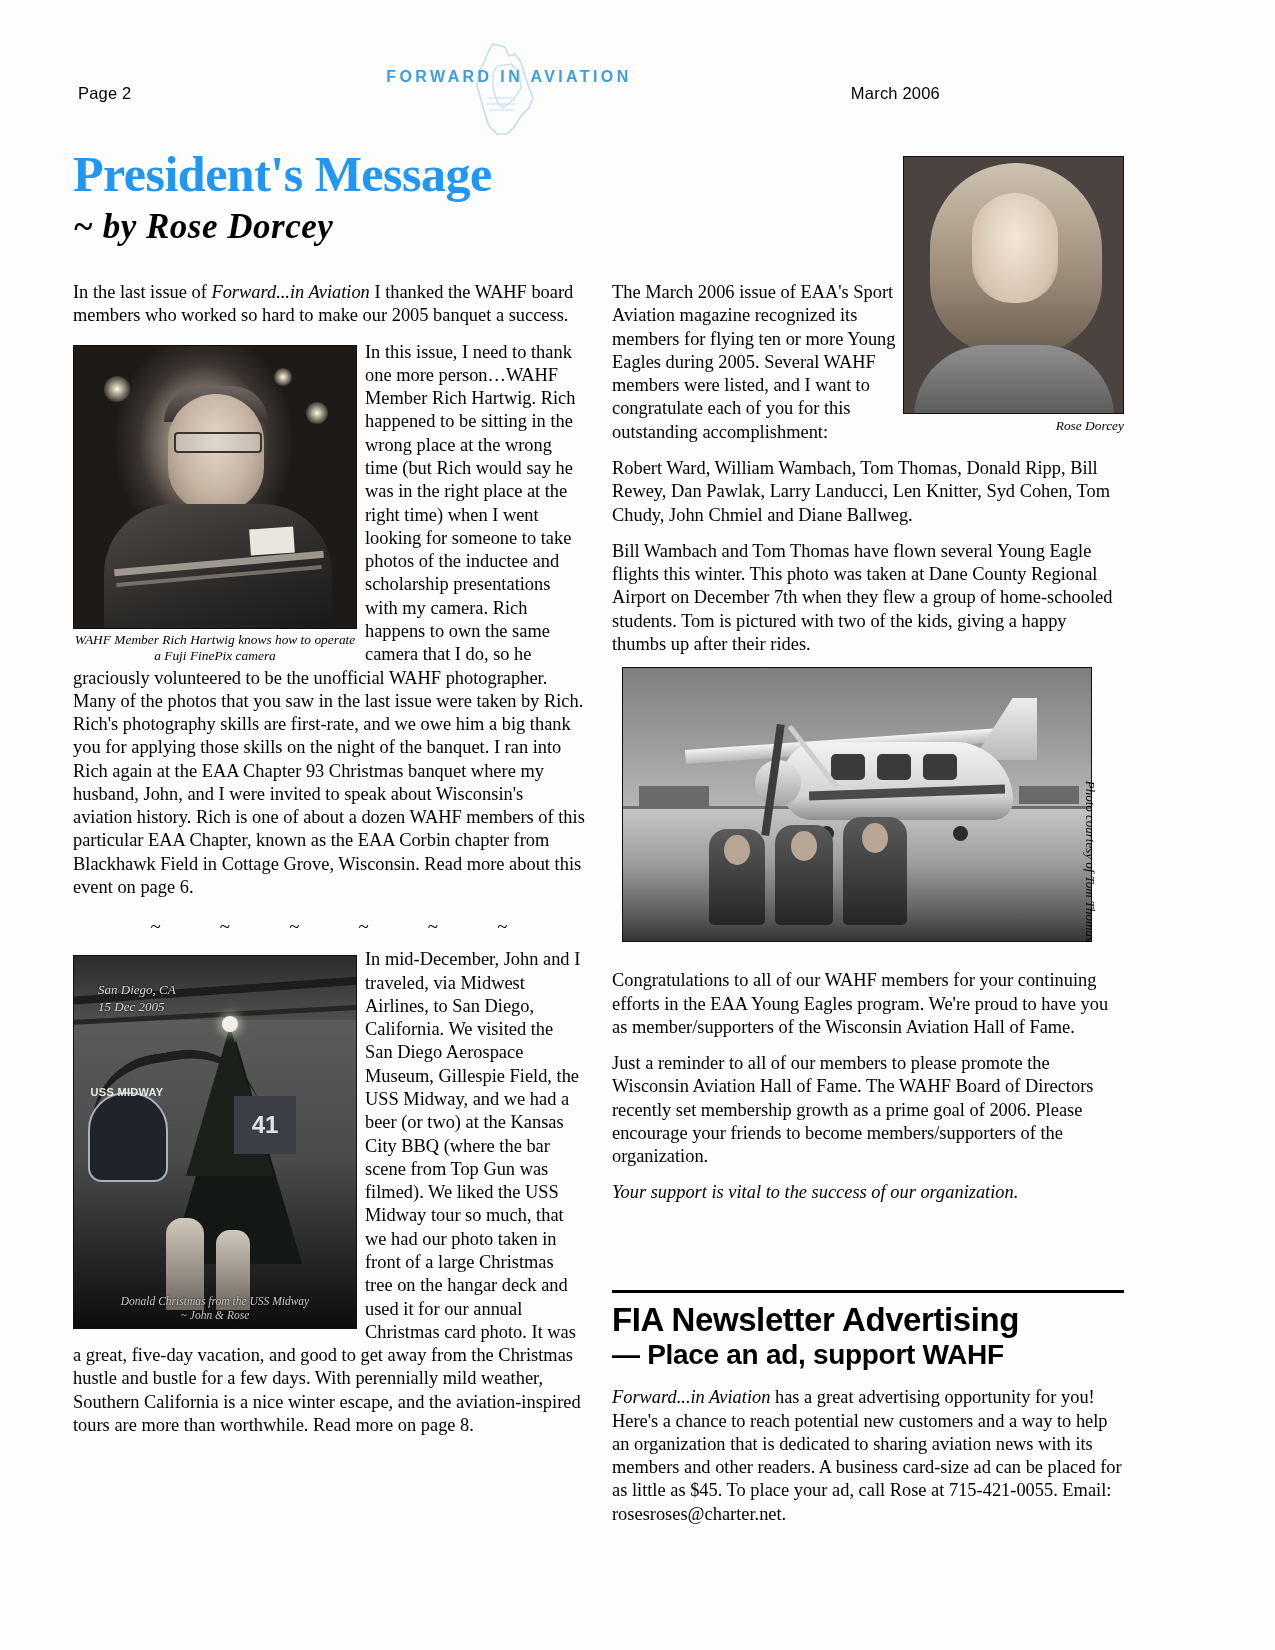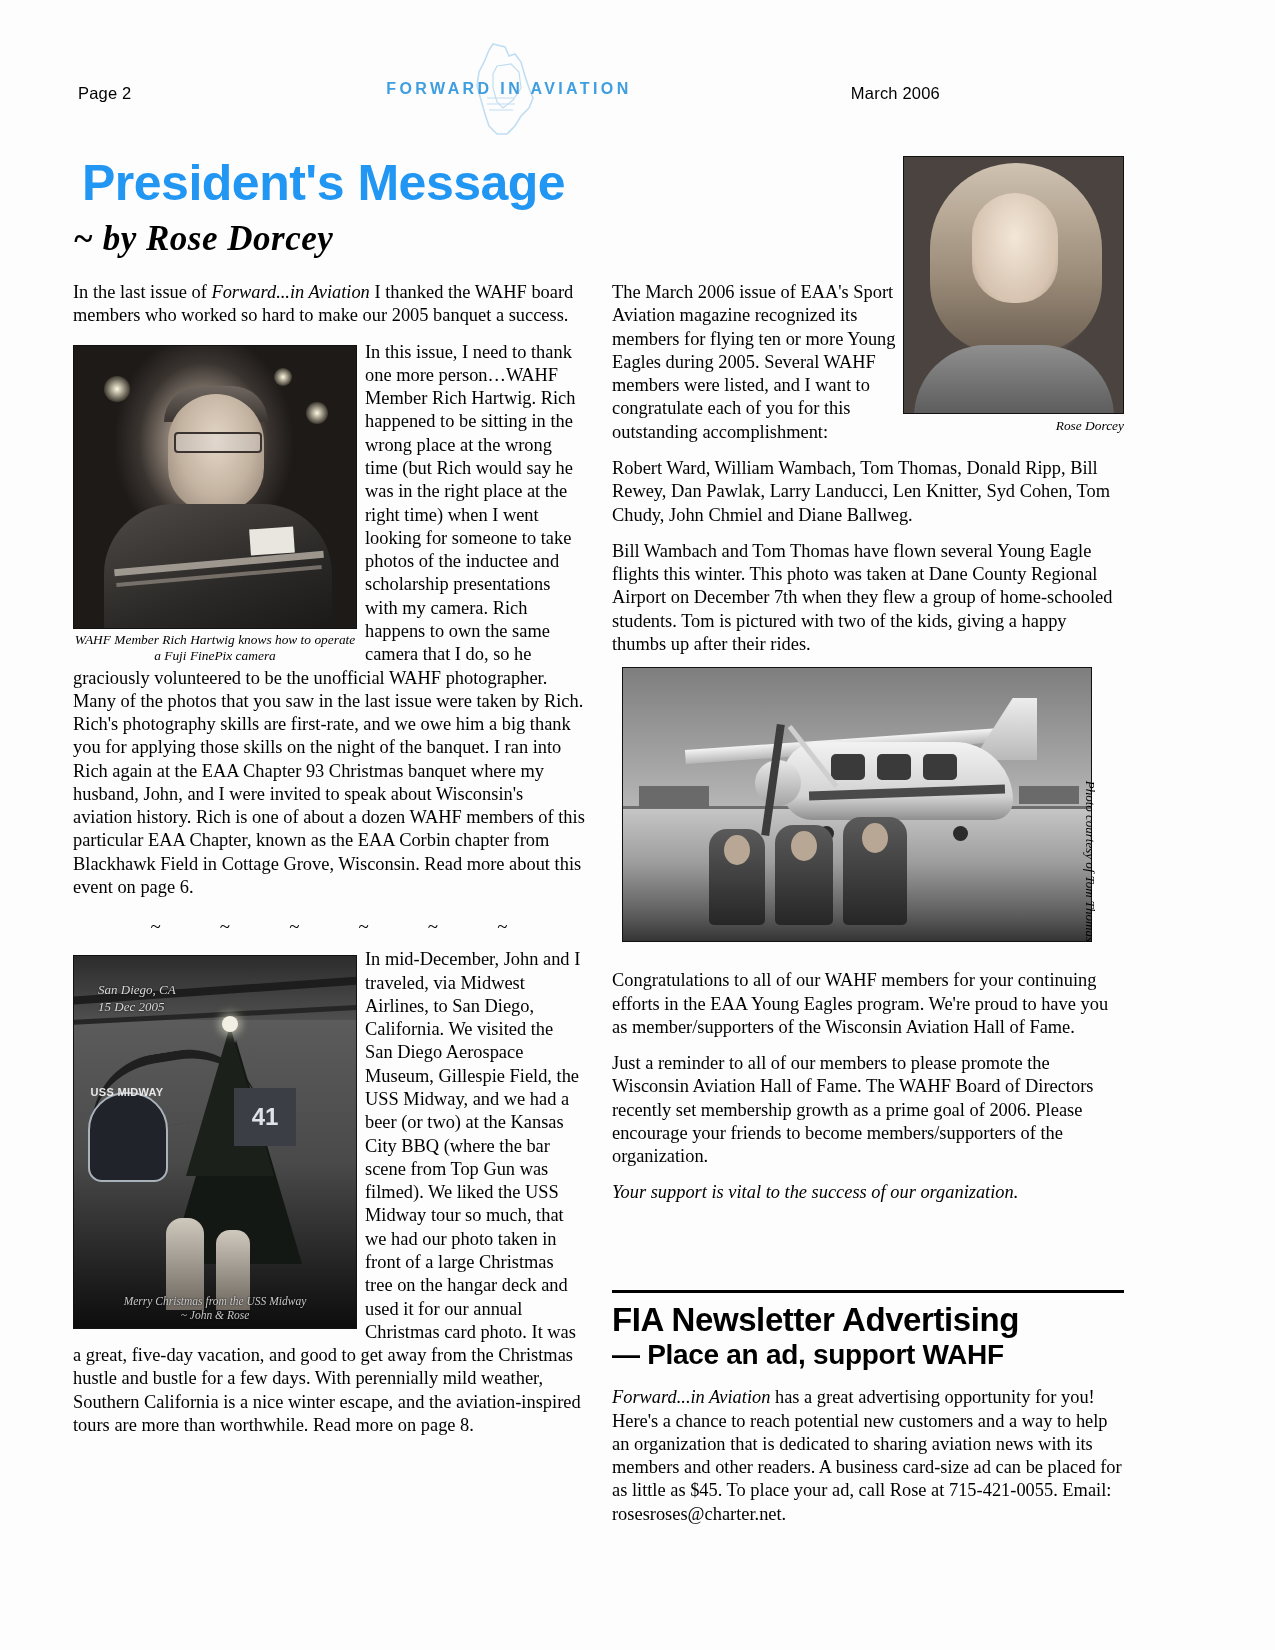--- a/index.html
+++ b/index.html
@@ -55,45 +55,45 @@
     position: absolute;
     left: 84px;
     top: 0px;
     width: 78px;
     height: 95px;
     opacity: 0.55;
   }
   .logo-text {
     position: absolute;
     left: 0;
-    top: 38px;
+    top: 26px;
     width: 260px;
     text-align: center;
     font-family: "Liberation Sans", sans-serif;
     font-weight: bold;
     font-size: 16px;
     letter-spacing: 3.4px;
     color: #3e9ee0;
   }
 
   
   .title-block {
     position: absolute;
     left: 73px;
     top: 148px;
     width: 530px;
   }
   .main-title {
-    font-family: Liberation Sans, sans-serif;
+    font-family: Liberation Serif, serif;
     font-weight: bold;
     font-size: 50px;
     color: #2196f3;
     letter-spacing: -0.5px;
     line-height: 1.05;
-    margin: 9px;
+    margin: 0;
   }
   .byline {
     font-family: "Liberation Serif", serif;
     font-style: italic;
     font-weight: bold;
     font-size: 35px;
     margin: 6px 0 0 0;
     letter-spacing: 0.5px;
   }
 
@@ -279,21 +279,21 @@
     width: 86px;
     text-align: center;
     font-family: "Liberation Sans", sans-serif;
     font-size: 11px;
     font-weight: bold;
     color: #e8e8e8;
     letter-spacing: 0.3px;
   }
   .mw-sign {
     position: absolute;
-    left: 160px; top: 132px;
+    left: 160px; top: 140px;
     width: 62px; height: 58px;
     background: #3b3f45;
     color: #dfe3e7;
     font-family: "Liberation Sans", sans-serif;
     font-weight: bold;
     font-size: 24px;
     display: flex;
     align-items: center;
     justify-content: center;
   }
@@ -617,21 +617,21 @@
             <div>15 Dec 2005</div>
           </div>
           <div class="mw-badge"></div>
           <div class="mw-badge-txt">USS MIDWAY</div>
           <div class="mw-sign">41</div>
           <div class="mw-people">
             <div class="mw-p1"></div>
             <div class="mw-p2"></div>
           </div>
           <div class="mw-hand">
-            <div>Merry Christmas from the USS Midway</div>
+            <div>Donald Christmas from the USS Midway</div>
             <div>~ John &amp; Rose</div>
           </div>
         </div>
       </div>
       <p>In mid-December, John and I traveled, via Midwest Airlines, to San Diego, California. We visited the San Diego Aerospace Museum, Gillespie Field, the USS Midway, and we had a beer (or two) at the Kansas City BBQ (where the bar scene from Top Gun was filmed). We liked the USS Midway tour so much, that we had our photo taken in front of a large Christmas tree on the hangar deck and used it for our annual Christmas card photo. It was a great, five-day vacation, and good to get away from the Christmas hustle and bustle for a few days. With perennially mild weather, Southern California is a nice winter escape, and the aviation-inspired tours are more than worthwhile. Read more on page 8.</p>
     </div>
   </div>
 
   <div class="col col-right">
     <p style="width:285px;">The March 2006 issue of EAA's Sport Aviation magazine recognized its members for flying ten or more Young Eagles during 2005. Several WAHF members were listed, and I want to congratulate each of you for this outstanding accomplishment:</p>

